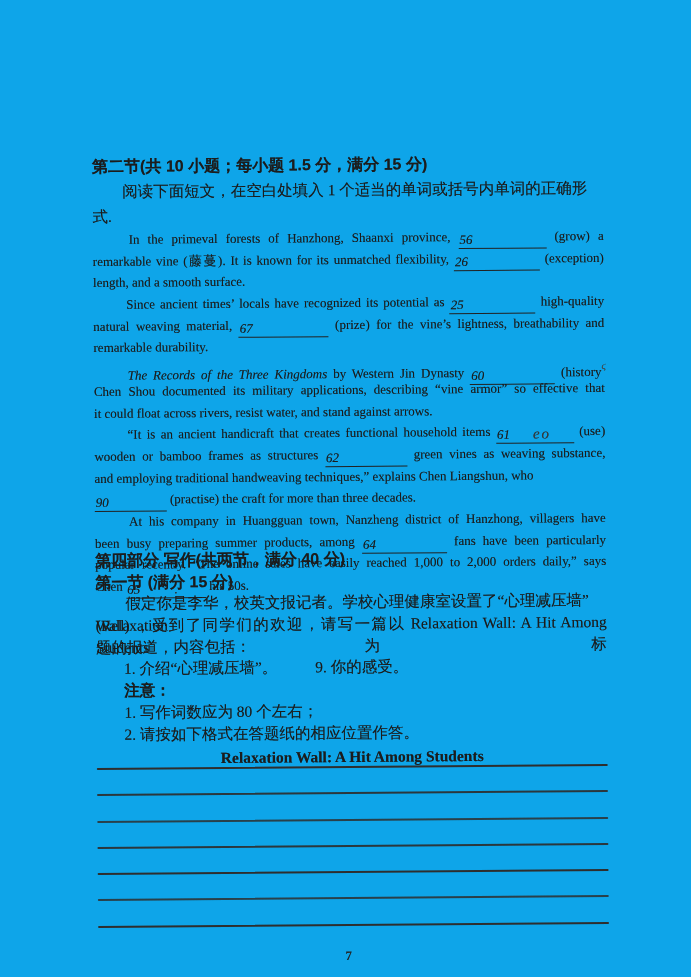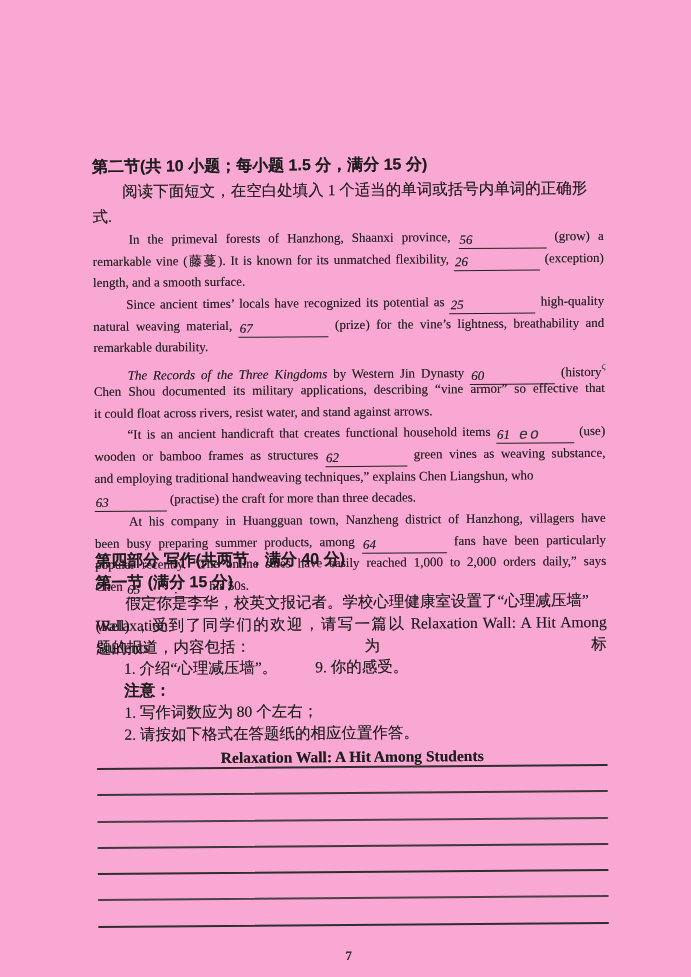--- a/index.html
+++ b/index.html
@@ -1,17 +1,17 @@
 <!DOCTYPE html>
 <html><head>
 <meta charset="utf-8">
 <style>
   html,body{margin:0;padding:0;background:#ffffff;}
   .page{
-    position:relative;width:691px;height:977px;background:#f9a8d4;overflow:hidden;
+    position:relative;width:691px;height:977px;background:#0ea5e9;overflow:hidden;
     font-family:"Liberation Serif","DejaVu Serif",serif;color:#1c1c1c;
   }
   .tilt{position:absolute;inset:0;transform:rotate(-0.45deg);transform-origin:50% 55%;}
   .block{position:absolute;left:95px;width:511px;}
 
   
   .cloze{top:152px;}
   .h-cn{
     font-family:"Liberation Sans","DejaVu Sans",sans-serif;
     font-weight:bold;font-size:16px;line-height:25px;
@@ -26,22 +26,22 @@
   }
   .tline.rag{text-align-last:left;}
   .ind{display:inline-block;width:28px;}
   .ind-cn{display:inline-block;width:30px;}
   .blank{
     display:inline-block;border-bottom:1.1px solid #222;
     height:16px;line-height:15px;vertical-align:-3px;white-space:nowrap;
   }
   .blank .bnum{padding-left:1px;font-style:italic;}
   .hand{
-    font-family:Liberation Mono, monospace;font-style:italic;font-size:15px;
-    color:#383838;letter-spacing:2px;margin-left:9px;
+    font-family:Liberation Serif, serif;font-style:italic;font-size:15px;
+    color:#383838;letter-spacing:2px;margin-left:23px;
   }
   .stray{font-size:10px;vertical-align:7px;color:#4a4a4a;letter-spacing:-1px;}
   .dotmark{display:inline-block;margin-left:34px;color:#333;}
   .ital{font-style:italic;}
 
   
   .writing{top:548px;}
   .wline{font-size:15.5px;line-height:21.7px;height:21.7px;text-shadow:0 0 .4px rgba(25,25,25,.5);}
   .wline.just{text-align:justify;text-align-last:justify;}
   .pts{margin-left:28px;}
@@ -126,21 +126,21 @@
       </div>
       <div class="tline">
         <span>wooden or bamboo frames as structures</span>
         <span class="blank" style="width:82px"><span class="bnum">62</span></span>
         <span>green vines as weaving substance,</span>
       </div>
       <div class="tline rag">
         <span>and employing traditional handweaving techniques,” explains Chen Liangshun, who</span>
       </div>
       <div class="tline rag">
-        <span class="blank" style="width:72px"><span class="bnum">63</span></span>
+        <span class="blank" style="width:72px"><span class="bnum">90</span></span>
         <span>(practise) the craft for more than three decades.</span>
       </div>
 
       <div class="tline">
         <span class="ind"></span>
         <span>At his company in Huangguan town, Nanzheng district of Hanzhong, villagers have</span>
       </div>
       <div class="tline">
         <span>been busy preparing summer products, among</span>
         <span class="blank" style="width:85px"><span class="bnum">64</span></span>

